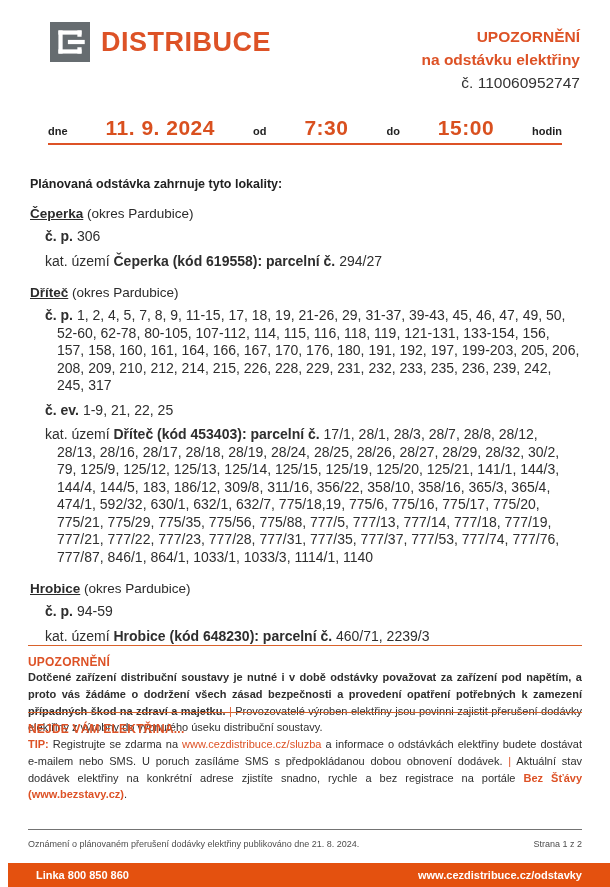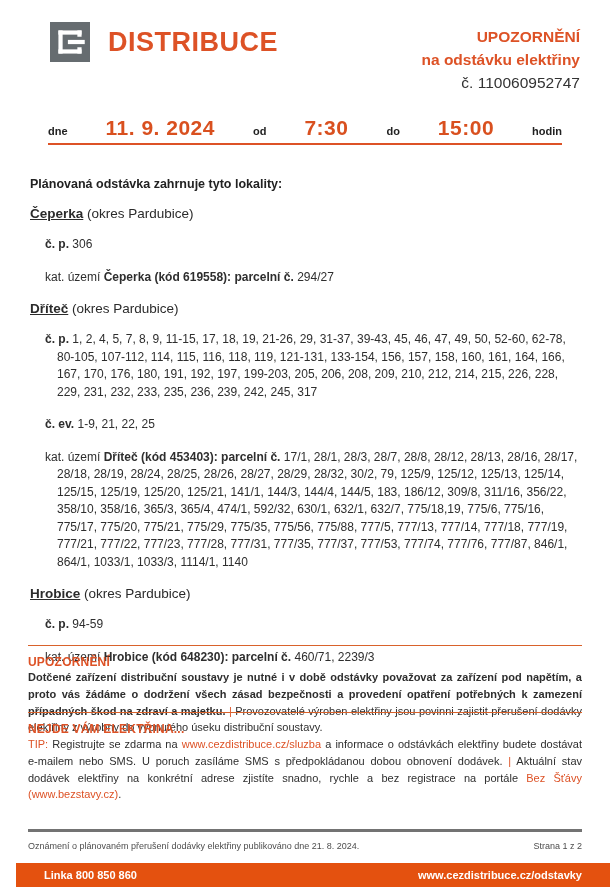--- a/index.html
+++ b/index.html
@@ -12,21 +12,21 @@
     background: #ffffff;
     overflow: hidden;
   }
   
   .header {
     display: flex;
     justify-content: space-between;
     align-items: flex-start;
     padding: 22px 30px 0 30px;
   }
-  .brand { display: flex; align-items: flex-end; gap: 18px; padding-left: 20px; }
+  .brand { display: flex; align-items: flex-end; gap: 11px; padding-left: 20px; }
   .brand-mark { width: 40px; height: 40px; display: block; }
   .brand-name {
     color: #DD5226;
     font-size: 27px;
     font-weight: bold;
     letter-spacing: 0.5px;
     line-height: 40px;
   }
   .notice-block { text-align: right; padding-top: 3px; }
   .notice-line { color: #DD5226; font-size: 15.5px; font-weight: bold; line-height: 23px; }
@@ -44,23 +44,23 @@
     margin: 3px 48px 0 48px;
     border-bottom: 2px solid #DD5226;
   }
   
   .localities { padding: 32px 30px 0 30px; }
   .localities-heading { font-size: 12.5px; font-weight: bold; color: #222; }
   .loc-heading { font-size: 13.5px; margin-top: 15px; color: #2b2b2b; }
   .loc-name { font-weight: bold; text-decoration: underline; }
   .loc-district { font-weight: normal; }
   .loc-line {
-    font-size: 12px;
+    font-size: 14px;
     line-height: 17.5px;
-    margin-top: 15px;
+    margin-top: 7px;
     padding-left: 27px;
     text-indent: -12px;
     color: #2e2e2e;
   }
   .lbl-bold { font-weight: bold; }
   
   .rule-section {
     position: absolute;
     left: 28px;
     right: 28px;
@@ -75,39 +75,39 @@
     margin-top: 9px;
     letter-spacing: 0.2px;
   }
   .sec-body {
     font-size: 11px;
     line-height: 16.8px;
     text-align: justify;
     color: #2e2e2e;
   }
   .orange { color: #DD5226; }
-  .orange-bold { color: #DD5226; font-weight: normal; }
+  .orange-bold { color: #DD5226; font-weight: bold; }
   .link { color: #DD5226; cursor: pointer; }
   
   .pub-note {
     position: absolute;
     top: 829px;
     left: 28px;
     right: 28px;
-    border-top: 3px solid #737373;
+    border-top: 1px solid #737373;
     padding-top: 9px;
     display: flex;
     justify-content: space-between;
     font-size: 9px;
     color: #4d4d4d;
   }
   
   .footer-bar {
     position: absolute;
-    left: 16px;
+    left: 8px;
     right: 0;
     bottom: 0;
     height: 24px;
     background: #E4510F;
     display: flex;
     justify-content: space-between;
     align-items: center;
     padding: 0 28px;
   }
   .footer-bar span { color: #ffffff; font-size: 11px; font-weight: bold; }

